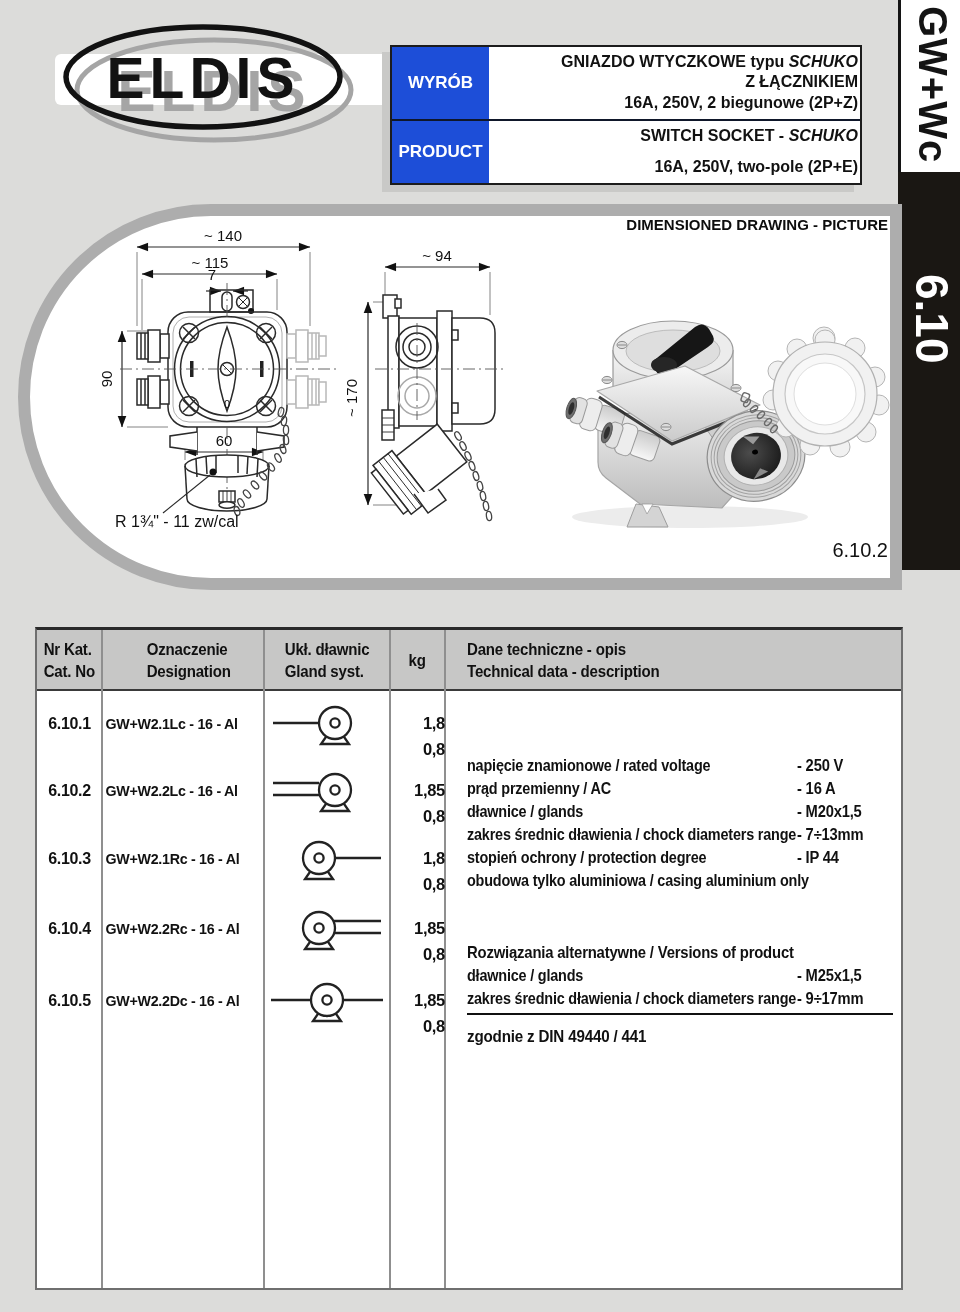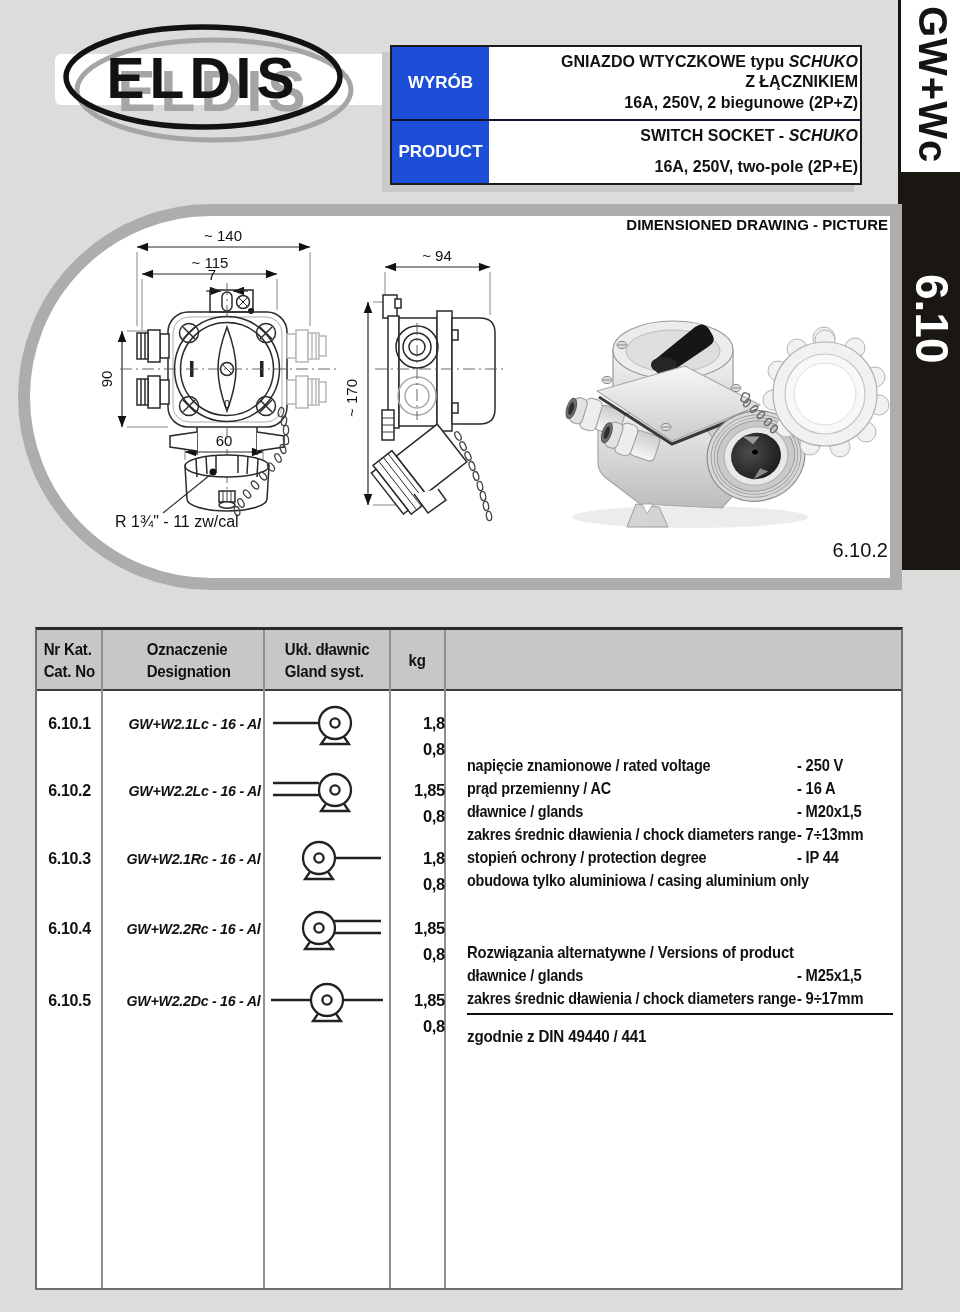--- a/index.html
+++ b/index.html
@@ -55,22 +55,22 @@
   .col-div { position:absolute; top:0; bottom:0; width:2px; background:#8f8f8f; }
   .hcell { position:absolute; top:0; height:61px; display:flex; flex-direction:column;
     justify-content:center; align-items:center; font-weight:bold; font-size:16px; line-height:1.35;
     letter-spacing:-0.2px; }
   .hcell > div { transform:scaleX(0.94); }
   .hcell.left { align-items:flex-start; }
   .hcell.left > div { transform-origin:0 50%; }
 
   .cat-cell { position:absolute; left:0; width:65px; text-align:center;
     font-weight:bold; font-size:16px; letter-spacing:-0.3px; }
-  .des-cell { position:absolute; left:65px; width:162px; text-align:right;
-    font-weight:bold; font-size:15px; letter-spacing:-0.3px;font-style:italic; }
+  .des-cell { position:absolute; left:65px; width:162px; text-align:left;
+    font-weight:bold; font-size:15px; letter-spacing:-0.3px; }
   .des-cell span { display:inline-block; transform:scaleX(0.95); }
   .kg-cell { position:absolute; left:353px; width:55px; text-align:right;
     font-weight:bold; font-size:16.5px; line-height:26px; letter-spacing:-0.3px; }
   .icon-cell { position:absolute; left:230px; width:120px; height:58px; }
 
   .tech-block { position:absolute; left:430px; top:76px; width:426px; font-weight:bold;
     font-size:16px; letter-spacing:-0.2px;margin-top:48px; }
   .spec-row { position:relative; height:23px; line-height:23px; white-space:nowrap; }
   .spec-row .lbl { display:inline-block; transform:scaleX(0.9); transform-origin:0 50%; }
   .spec-row .val { position:absolute; left:330px; top:0; display:inline-block;
@@ -481,20 +481,26 @@
       <div>
           <div>Ukł. dławnic</div>
           <div>Gland  syst.</div>
         </div>
     </div>
     <div class="hcell" style="left:354px;width:53px">
       <div>
           <div>kg</div>
         </div>
     </div>
+    <div class="hcell left" style="left:409px;width:440px;padding-left:21px">
+      <div>
+          <div>Dane techniczne - opis</div>
+          <div>Technical data - description</div>
+        </div>
+    </div>
 
     <div class="cat-cell" style="top:85px">6.10.1</div>
     <div class="des-cell" style="top:85px"><span>GW+W2.1Lc - 16 - Al</span></div>
     <svg class="icon-cell" style="top:67px" viewBox="0 0 120 58">
       <g fill="none" stroke="#222" stroke-width="2.3">
         <line x1="6" y1="26" x2="52" y2="26"></line>
         <polygon points="54,47 82,47 75,37 61,37" fill="#fff"></polygon>
         <circle cx="68" cy="26" r="16" fill="#fff"></circle>
           <circle cx="68" cy="26" r="4.6"></circle>
       </g>

